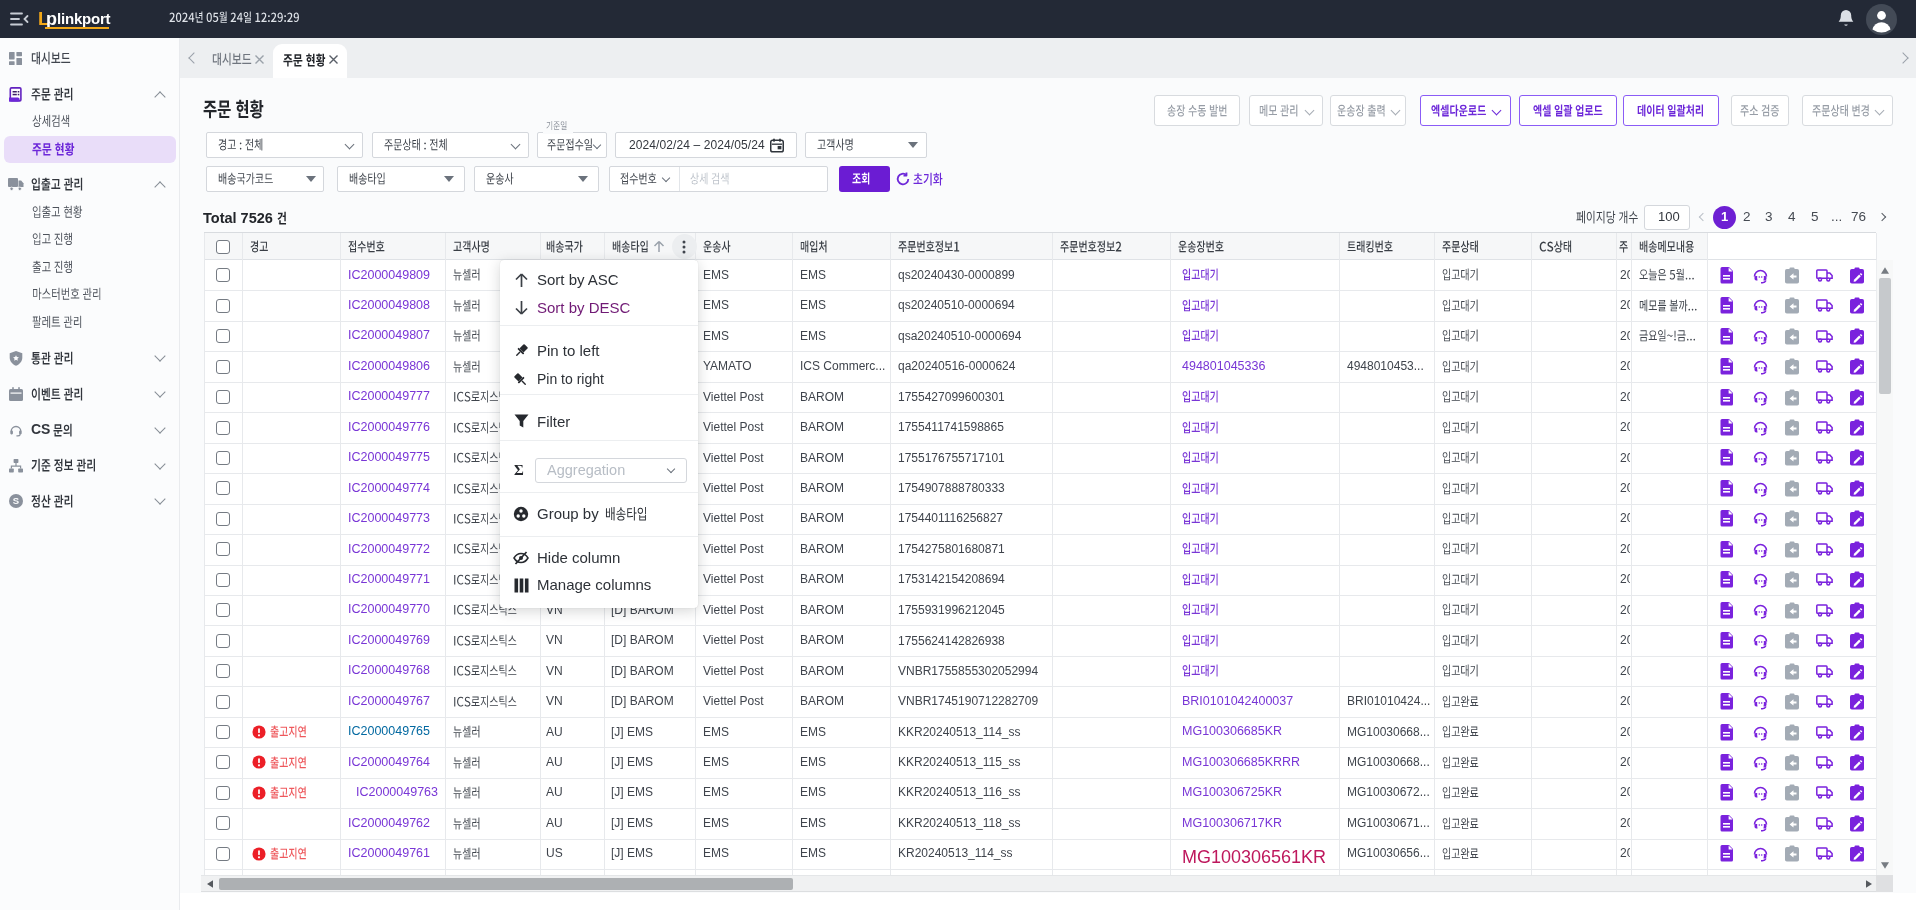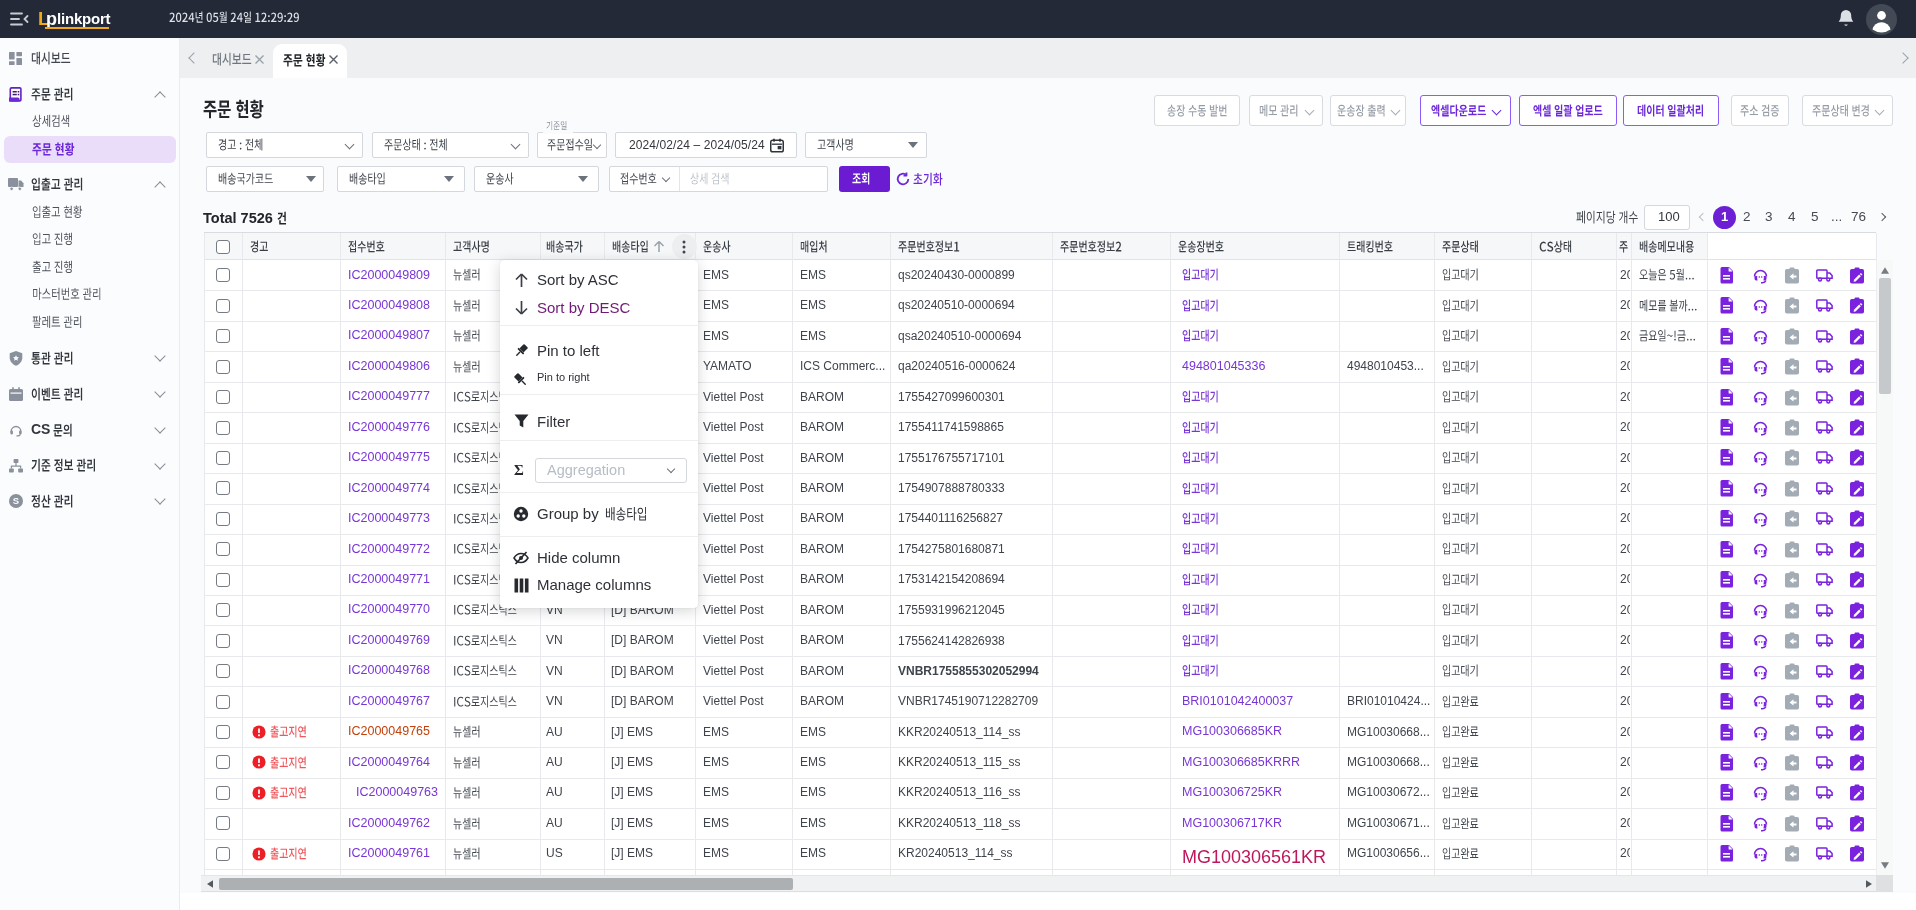--- a/index.html
+++ b/index.html
@@ -911,21 +911,21 @@
     </svg>
     <div class="cb" style="left:216px;top:664.1px"></div>
     <span class="a " style="left:348.0px;top:663.3px;font-size:12.5px;font-weight:500;color:#7936d6;">IC2000049768</span>
     <svg class="k " style="left:453.0px;top:662.2px;width:63.9px;height:17.6px" viewBox="0 -13.39 63.91 17.55">
       <use href="#b_ics" fill="#3f444c"></use>
     </svg>
     <span class="a " style="left:546.0px;top:663.6px;font-size:12px;font-weight:400;color:#3f444c;">VN</span>
     <span class="a " style="left:611.0px;top:663.6px;font-size:12px;font-weight:400;color:#3f444c;">[D] BAROM</span>
     <span class="a " style="left:703.0px;top:663.6px;font-size:12px;font-weight:400;color:#3f444c;">Viettel Post</span>
     <span class="a " style="left:800.0px;top:663.6px;font-size:12px;font-weight:400;color:#3f444c;">BAROM</span>
-    <span class="a " style="left:898.0px;top:663.6px;font-size:12px;font-weight:700;color:#3f444c;">VNBR1755855302052994</span>
+    <span class="a " style="left:898.0px;top:663.6px;font-size:12px;font-weight:400;color:#3f444c;">VNBR1755855302052994</span>
     <svg class="k " style="left:1182.0px;top:662.2px;width:36.8px;height:17.6px" viewBox="0 -13.39 36.84 17.55">
       <use href="#b_wait_b" fill="#7936d6"></use>
     </svg>
     <svg class="k " style="left:1442.0px;top:662.2px;width:36.8px;height:17.6px" viewBox="0 -13.39 36.84 17.55">
       <use href="#b_wait" fill="#3f444c"></use>
     </svg>
     <span class="a " style="left:1620.0px;top:663.6px;font-size:12px;font-weight:400;color:#3f444c;width:10px;overflow:hidden;display:inline-block">20</span>
     <svg class="abs" style="left:1719px;top:662.6px" width="17" height="17" viewBox="0 0 17 17">
       <use href="#i-doc"></use>
     </svg>
@@ -972,21 +972,21 @@
     <svg class="abs" style="left:1849px;top:693.0px" width="17" height="17" viewBox="0 0 17 17">
       <use href="#i-clippen"></use>
     </svg>
     <div class="cb" style="left:216px;top:725.0px"></div>
     <svg class="abs" style="left:252px;top:725.0px" width="14" height="14" viewBox="0 0 16 16">
       <use href="#i-warn"></use>
     </svg>
     <svg class="k " style="left:269.5px;top:723.1px;width:36.8px;height:17.6px" viewBox="0 -13.39 36.84 17.55">
       <use href="#b_delay" fill="#ee585c"></use>
     </svg>
-    <span class="a " style="left:348.0px;top:724.2px;font-size:12.5px;font-weight:500;color:#c2410c;">IC2000049765</span>
+    <span class="a " style="left:348.0px;top:724.2px;font-size:12.5px;font-weight:500;color:#0369a1;">IC2000049765</span>
     <svg class="k " style="left:453.0px;top:723.1px;width:27.6px;height:17.6px" viewBox="0 -13.39 27.63 17.55">
       <use href="#b_new" fill="#3f444c"></use>
     </svg>
     <span class="a " style="left:546.0px;top:724.5px;font-size:12px;font-weight:400;color:#3f444c;">AU</span>
     <span class="a " style="left:611.0px;top:724.5px;font-size:12px;font-weight:400;color:#3f444c;">[J] EMS</span>
     <span class="a " style="left:703.0px;top:724.5px;font-size:12px;font-weight:400;color:#3f444c;">EMS</span>
     <span class="a " style="left:800.0px;top:724.5px;font-size:12px;font-weight:400;color:#3f444c;">EMS</span>
     <span class="a " style="left:898.0px;top:724.5px;font-size:12px;font-weight:400;color:#3f444c;">KKR20240513_114_ss</span>
     <span class="a " style="left:1182.0px;top:724.2px;font-size:12.5px;font-weight:500;color:#7936d6;">MG100306685KR</span>
     <span class="a " style="left:1347.0px;top:724.5px;font-size:12px;font-weight:400;color:#3f444c;">MG10030668...</span>
@@ -1187,21 +1187,21 @@
       </g>
     </svg>
     <span class="a " style="left:537.0px;top:341.7px;font-size:15px;font-weight:400;color:#2d3137;">Pin to left</span>
     <svg class="abs" style="left:513px;top:372px" width="16" height="16" viewBox="0 0 16 16">
       <g transform="rotate(-45 8 8)" fill="#26292e">
         <rect x="5.1" y="0.8" width="5.8" height="6.4" rx="0.9"></rect>
         <rect x="3.9" y="7.2" width="8.2" height="1.9" rx="0.9"></rect>
         <rect x="7.3" y="9.1" width="1.4" height="5.6" rx="0.7"></rect>
       </g>
     </svg>
-    <span class="a " style="left:537.0px;top:370.7px;font-size:11px;font-weight:400;color:#2d3137;">Pin to right</span>
+    <span class="a " style="left:537.0px;top:370.7px;font-size:14px;font-weight:400;color:#2d3137;">Pin to right</span>
     <div class="hline" style="left:500px;top:394px;width:198px;background:#eceef0"></div>
     <svg class="abs" style="left:514px;top:414px" width="15" height="15" viewBox="0 0 15 15" fill="#26292e">
       <path d="M0.5 0.5h14L9.3 7v6.5l-3.6-2V7z"></path>
     </svg>
     <span class="a " style="left:537.0px;top:412.7px;font-size:15px;font-weight:400;color:#2d3137;">Filter</span>
     <div class="hline" style="left:500px;top:440px;width:198px;background:#eceef0"></div>
     <span class="a" style="left:514px;top:461px;font-size:15px;font-weight:700;color:#26292e;font-family:'Liberation Serif',serif">Σ</span>
     <div class="fbox" style="left:535px;top:458px;width:152px;height:25px;border-radius:3px"></div>
     <span class="a " style="left:547.0px;top:461.0px;font-size:14.5px;font-weight:400;color:#b7bdc5;">Aggregation</span>
     <div class="chev dn" style="left:668px;top:466px;border-color:#6b727c;width:6px;height:6px"></div>

